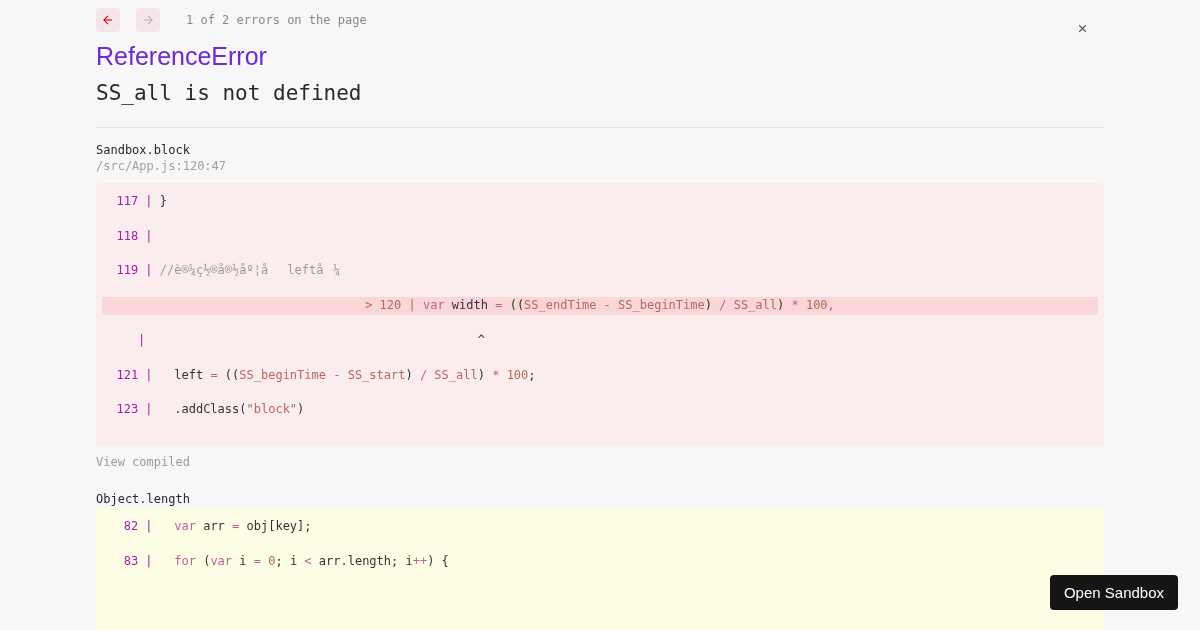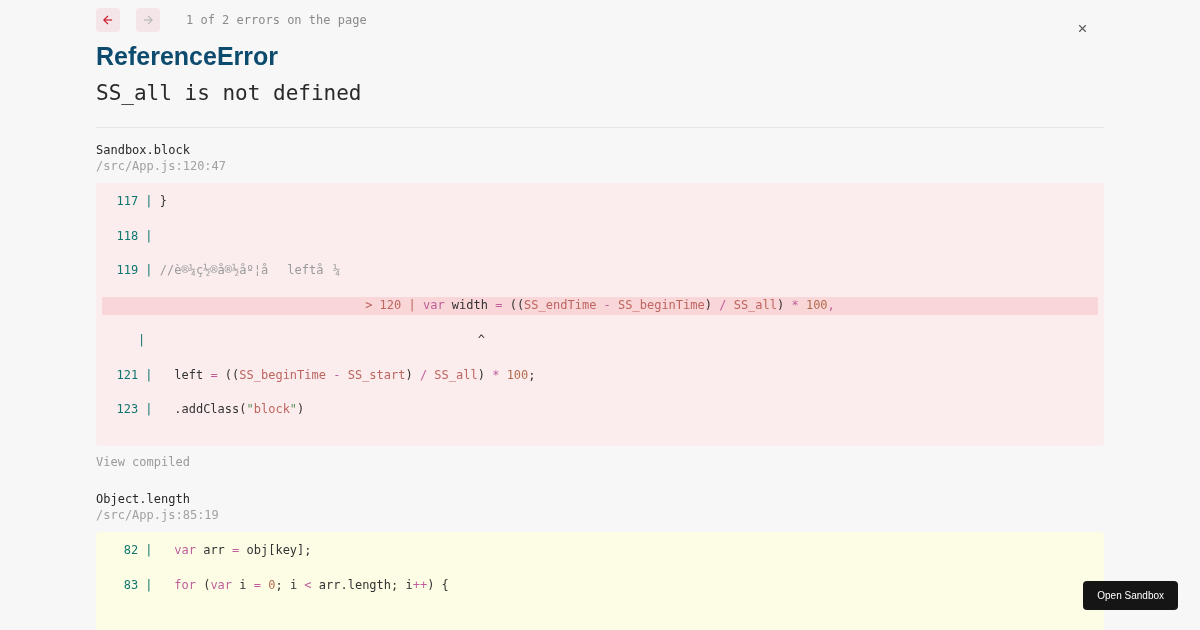--- a/index.html
+++ b/index.html
@@ -50,23 +50,23 @@
     width: 20px;
     height: 20px;
     border: none;
     background: transparent;
     cursor: pointer;
     color: #555;
     display:flex;align-items:center;justify-content:center;
   }
   h1.err-type {
     font-family: -apple-system, BlinkMacSystemFont, "Segoe UI", Helvetica, Arial, sans-serif;
-    font-weight: 700;
+    font-weight: 400;
     font-size: 25px;
-    color: #0c4a6e;
+    color: #6d28d9;
     margin-bottom: 10px;
   }
   .err-msg {
     font-family: ui-monospace, SFMono-Regular, Menlo, Consolas, monospace;
     font-size: 21px;
     color: #292929;
     margin-bottom: 22px;
   }
   .divider {
     border: none;
@@ -92,21 +92,21 @@
     padding: 10px 6px;
     line-height: 1.45;
     white-space: pre;
     overflow-x: hidden;
     margin-bottom: 6px;
   }
   .codeblock.primary { background: #fbeded; }
   .codeblock.secondary { background: #fdfde6; }
   .codeblock .row { display: block; }
   .codeblock .row.hl-primary { background: #f9d6d8; text-align: center; }
-  .gutter { color: #0f766e; }
+  .gutter { color: #a21caf; }
   .tok-kw { color: #c05f9c; }
   .tok-op { color: #c05f9c; }
   .tok-num { color: #b36b4f; }
   .tok-str { color: #5b8f5b; }
   .tok-comment { color: #9a9a9a; }
   .tok-ident { color: #bd655f; }
   .tok-fn { color: #5773c1; }
   .tok-plain { color: #333; }
   .view-compiled {
     font-family: ui-monospace, SFMono-Regular, Menlo, Consolas, monospace;
@@ -119,21 +119,21 @@
   }
   .open-sandbox {
     position: absolute;
     right: 22px;
     bottom: 20px;
     background: #151515;
     color: #fff;
     border: none;
     border-radius: 4px;
     padding: 9px 14px;
-    font-size: 10px;
+    font-size: 15px;
     cursor: pointer;
   }
 </style>
 </head>
 <body>
 
 <div class="container">
 
   <div class="topbar">
     <button class="nav-btn back">
@@ -164,21 +164,20 @@
 <span class="row"><span class="gutter">  119 | </span><span class="tok-comment">//è®¼ç½®å®½åº¦åleftå¼</span></span>
 <span class="row hl-primary"><span class="tok-ident" style="color: rgb(189, 101, 95);">&gt; 120 | </span><span class="tok-kw">var </span><span class="tok-plain">width </span><span class="tok-op">= </span><span class="tok-plain">((</span><span class="tok-ident">SS_endTime </span><span class="tok-op">- </span><span class="tok-ident">SS_beginTime</span><span class="tok-plain">) </span><span class="tok-op">/ </span><span class="tok-ident">SS_all</span><span class="tok-plain">) </span><span class="tok-op">* </span><span class="tok-num">100</span><span class="tok-op">,</span></span>
 <span class="row"><span class="gutter">     | </span><span class="tok-plain">                                             ^</span></span>
 <span class="row"><span class="gutter">  121 | </span><span class="tok-plain">  left </span><span class="tok-op">= </span><span class="tok-plain">((</span><span class="tok-ident">SS_beginTime </span><span class="tok-op">- </span><span class="tok-ident">SS_start</span><span class="tok-plain">) </span><span class="tok-op">/ </span><span class="tok-ident">SS_all</span><span class="tok-plain">) </span><span class="tok-op">* </span><span class="tok-num">100</span><span class="tok-plain">;</span></span>
 <span class="row"><span class="gutter">  123 | </span><span class="tok-plain">  .addClass(</span><span class="tok-str">"</span><span class="tok-ident">block</span><span class="tok-str">"</span><span class="tok-plain">)</span></span>
 </div>
   <a class="view-compiled">View compiled</a>
 
   
   <div class="frame-header">Object.length</div>
-  <div class="frame-loc">/src/App.js:85:19</div>
   <div class="codeblock secondary" id="code1"><span class="row"><span class="gutter">   82 | </span><span class="tok-kw">  var </span><span class="tok-plain">arr </span><span class="tok-op">= </span><span class="tok-plain">obj[key];</span></span>
 <span class="row"><span class="gutter">   83 | </span><span class="tok-kw">  for </span><span class="tok-plain">(</span><span class="tok-kw">var </span><span class="tok-plain">i </span><span class="tok-op">= </span><span class="tok-num">0</span><span class="tok-plain">; i </span><span class="tok-op">&lt; </span><span class="tok-plain">arr.length; i</span><span class="tok-op">++</span><span class="tok-plain">) {</span></span>
 
 
 
 
 
 
 </div>
   

